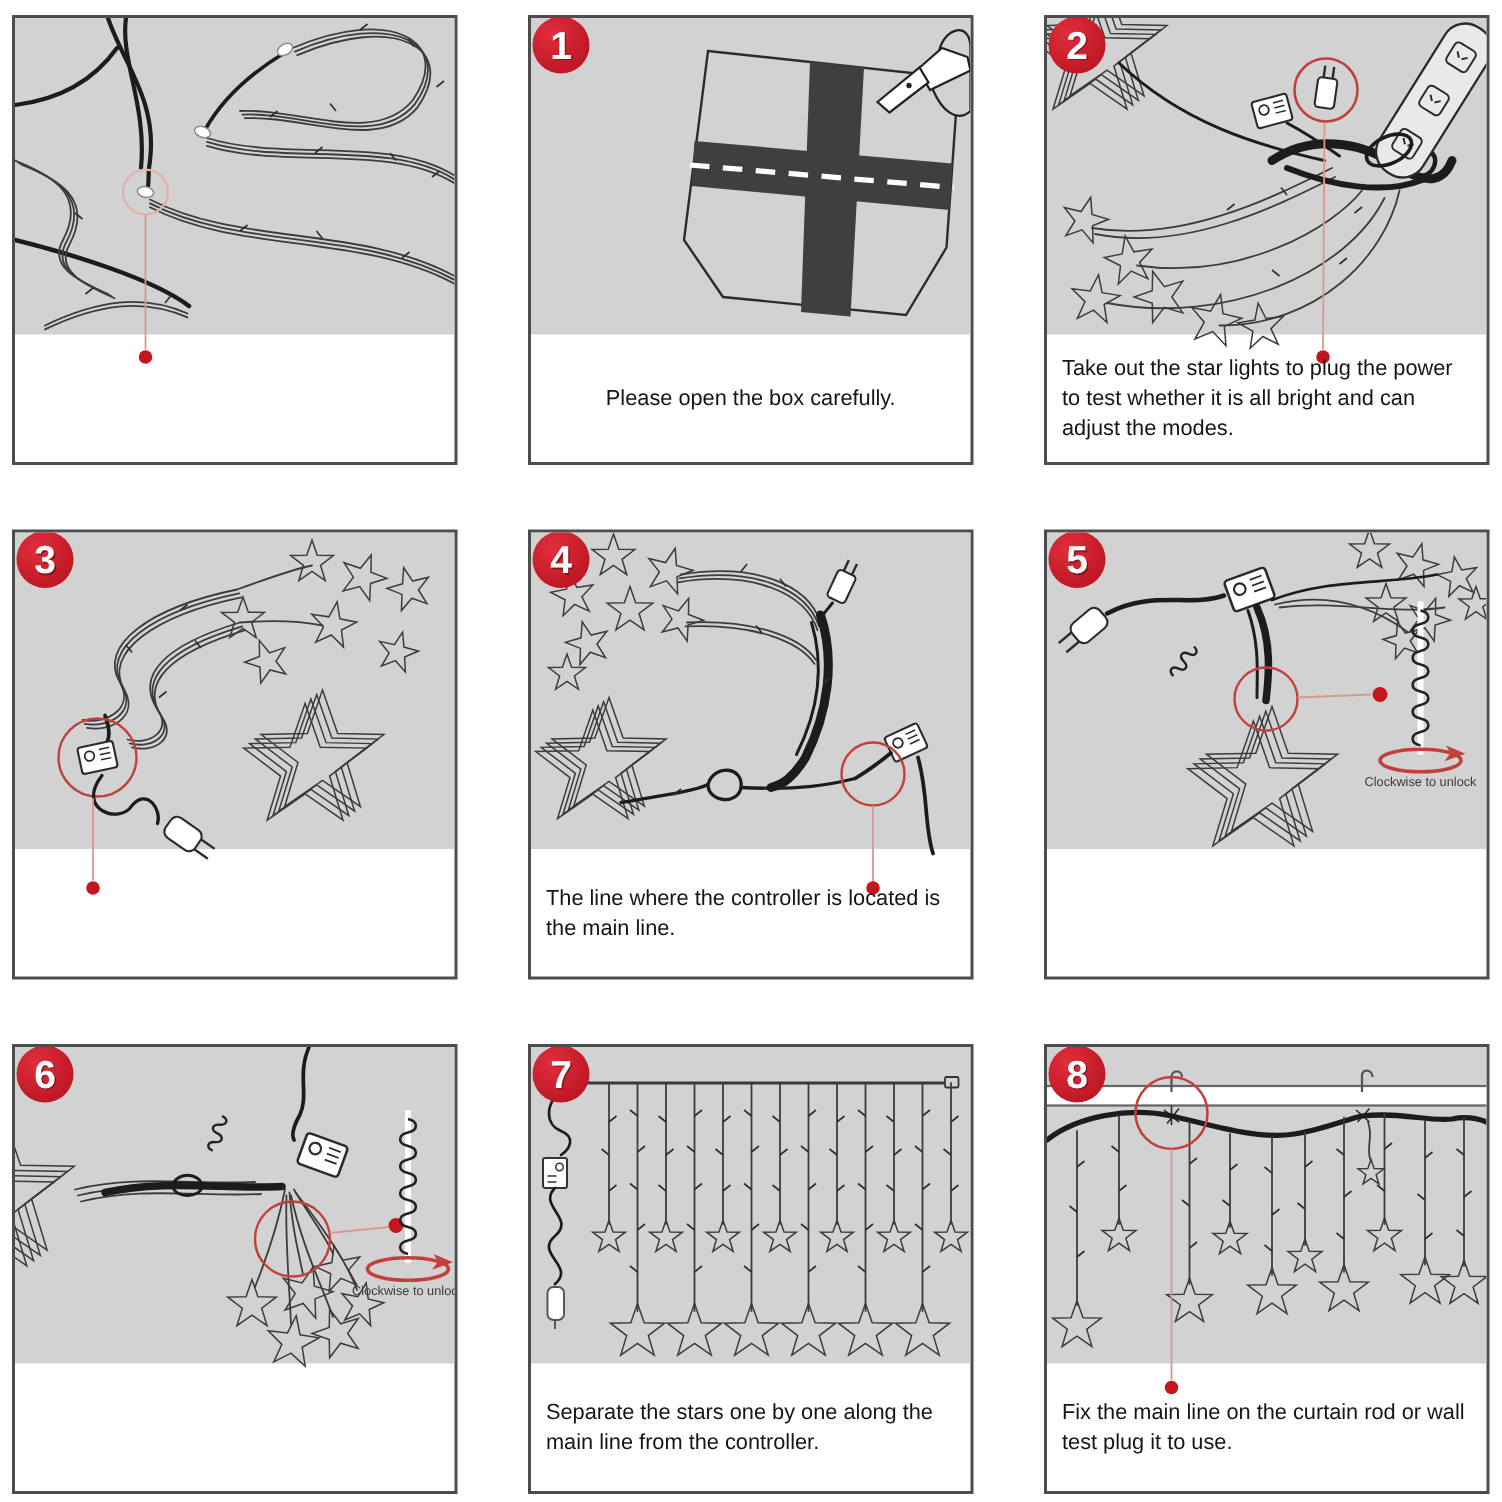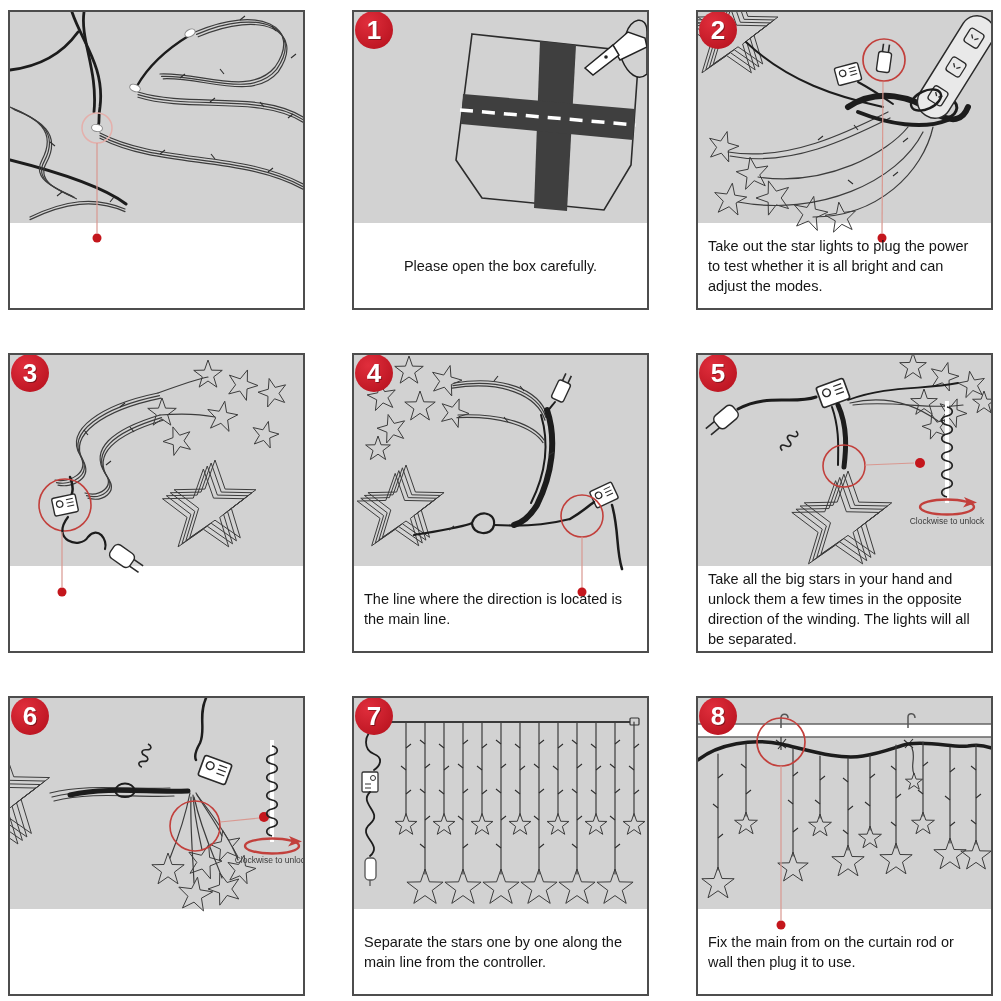--- a/index.html
+++ b/index.html
@@ -244,21 +244,21 @@
       <use href="#plugA" transform="translate(207,36) rotate(25)"></use>
       <path class="wire" stroke-width="2" d="M201,47 C197,52 194,55 193,58"></path>
       <use href="#ctrl" transform="translate(250,140) rotate(-25)"></use>
       <path class="wire" stroke-width="2.5" d="M216,164 C228,157 236,150 240,147"></path>
       <path class="wire" stroke-width="2.5" d="M258,150 C265,175 262,195 268,214"></path>
       <circle cx="228" cy="161" r="21" class="red" stroke-width="1.6"></circle>
       <path class="pink" stroke-width="1.2" d="M228,182 V233"></path>
       <circle class="dot" cx="228" cy="237" r="4.5"></circle>
     </svg>
     <span class="badge">4</span>
-    <div class="caption">The line where the direction is located is the main line.</div>
+    <div class="caption">The line where the controller is located is the main line.</div>
   </section>
 
   <section class="panel">
     <svg class="art" viewBox="0 0 293 296">
       <rect x="0" y="0" width="293" height="211" fill="#d2d2d2"></rect>
       <use href="#plugB" transform="translate(28,62) rotate(-40)"></use>
       <path class="wire" stroke-width="3" d="M40,54 C70,38 95,50 118,42"></path>
       <use href="#ctrl" transform="translate(135,38) rotate(-20) scale(1.2)"></use>
       <g>
         <use href="#star" transform="translate(215,12) scale(1.4)"></use>
@@ -277,21 +277,20 @@
       <path class="wire" stroke-width="2" d="M134,52 C142,75 140,95 140,110"></path>
       <use href="#starBig" transform="translate(150,162) scale(4.6)"></use>
       <circle cx="146" cy="111" r="21" class="red" stroke-width="1.6"></circle>
       <path class="pink" stroke-width="1.2" d="M167,110 L216,108"></path>
       <circle class="dot" cx="222" cy="108" r="5"></circle>
       <use href="#coil" transform="translate(249,52)"></use>
       <use href="#unlockArrow" transform="translate(249,152)"></use>
     </svg>
     <span class="badge">5</span>
     <span class="coil-label" style="left:194px;top:161px;">Clockwise to unlock</span>
-    <div class="caption">Take all the big stars in your hand and unlock them a few times in the opposite direction of the winding. The lights will all be separated.</div>
   </section>
 
   <section class="panel">
     <svg class="art" viewBox="0 0 293 296">
       <rect x="0" y="0" width="293" height="211" fill="#d2d2d2"></rect>
       <use href="#starBig" transform="translate(-8,95) scale(5)"></use>
       <path class="wire" stroke-width="2.5" d="M196,0 C188,18 196,32 190,45 C186,52 184,58 186,62"></path>
       <use href="#spring" transform="translate(138,46) rotate(15)"></use>
       <g>
         <path class="thin" d="M40,95 C80,85 120,92 160,90"></path>
@@ -389,16 +388,16 @@
         <use href="#star" transform="translate(198,162) scale(1.7)"></use>
         <use href="#star" transform="translate(225,126) scale(1.2)"></use>
         <use href="#star" transform="translate(252,157) scale(1.7)"></use>
         <use href="#star" transform="translate(278,158) scale(1.6)"></use>
       </g>
       <circle cx="83" cy="44" r="24" class="red" stroke-width="1.7"></circle>
       <path class="pink" stroke-width="1.2" d="M83,68 V222"></path>
       <circle class="dot" cx="83" cy="227" r="4.5"></circle>
     </svg>
     <span class="badge">8</span>
-    <div class="caption">Fix the main from on the curtain rod or wall then plug it to use.</div>
+    <div class="caption">Fix the main line on the curtain rod or wall test plug it to use.</div>
   </section>
 
 </div>
 
 </body></html>

